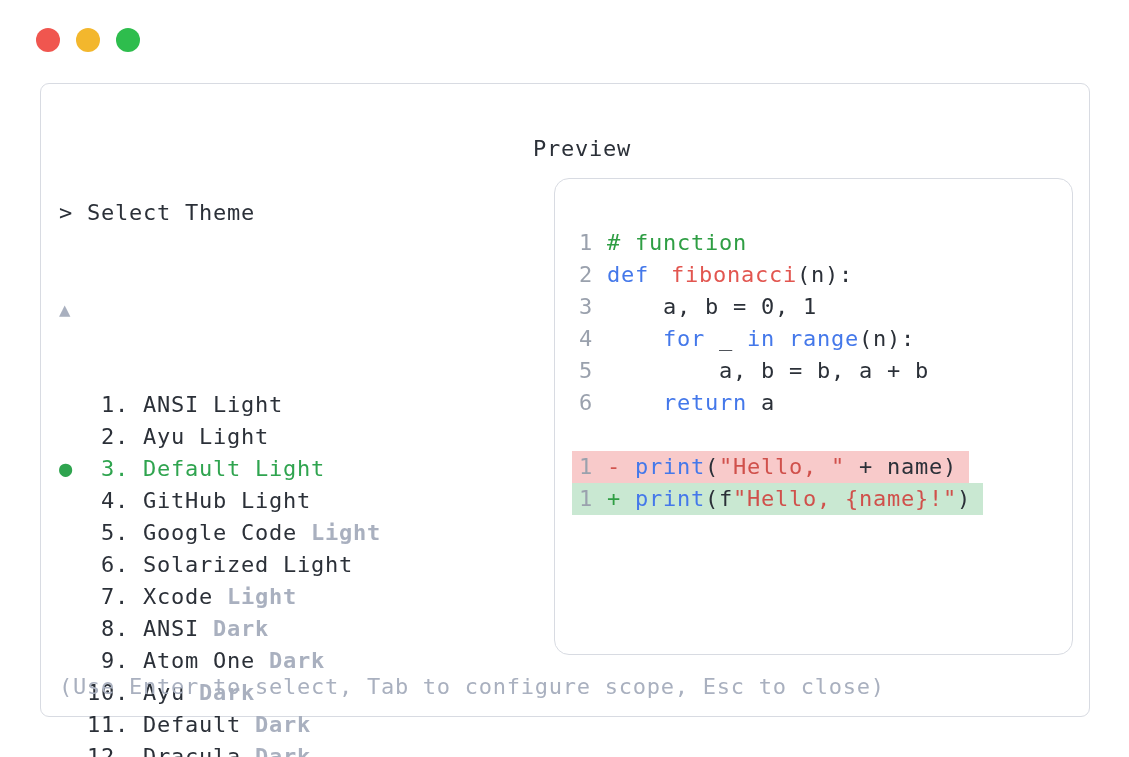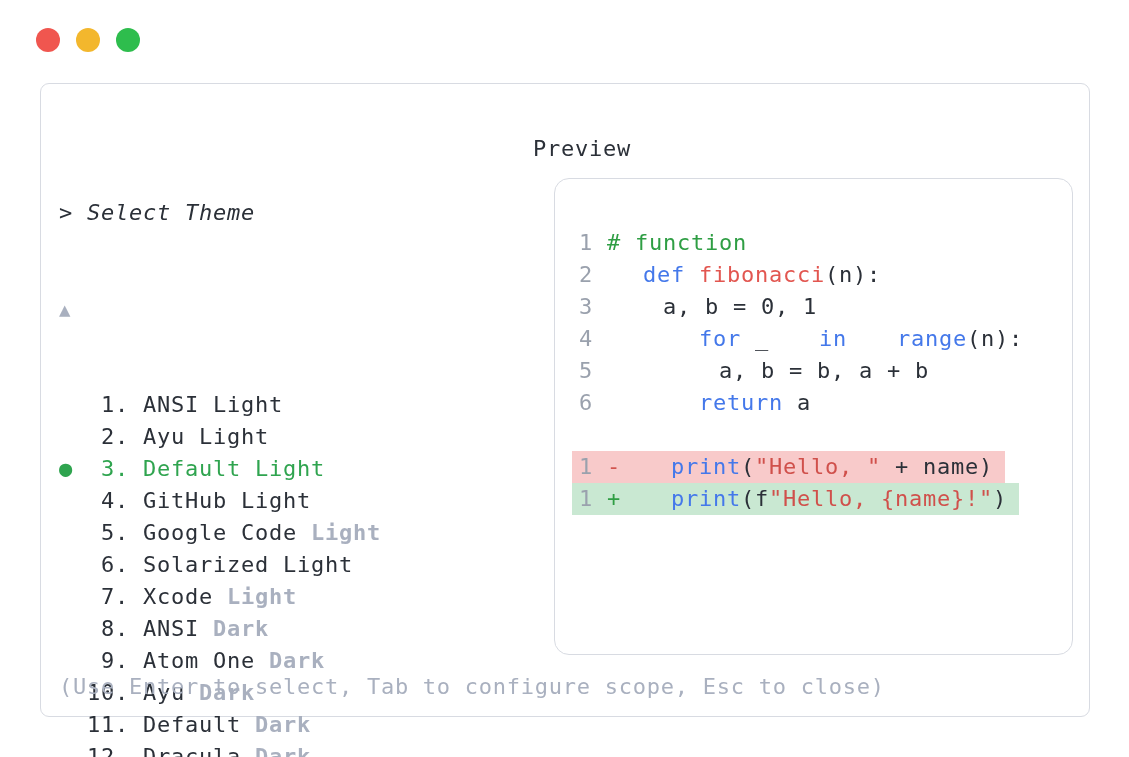--- a/index.html
+++ b/index.html
@@ -19,42 +19,42 @@
   .t-yel   { left:76px;  background:var(--traffic_yellow); }
   .t-grn   { left:116px; background:var(--traffic_green); }
 
   .panel {
     position:absolute; left:40px; top:83px; width:1050px; height:634px;
     border:1.5px solid var(--border); border-radius:9px; background:#ffffff;
   }
   .mono { font-size:22px; line-height:32px; letter-spacing:0.75px; white-space:pre; }
 
   .left-col { position:absolute; left:18px; top:49px; }
-  .prompt-row { color:var(--text_dark);font-style:italic; }
+  .prompt-row { color:var(--text_dark); }
   .scroll-ind { display:block; }
   .ind-up { color:var(--text_muted); font-size:19px; }
 
   .trow { white-space:pre; cursor:pointer; }
   .trow .t-marker { color:var(--accent_green); }
   .trow.selected .t-num, .trow.selected .t-label { color:var(--accent_green); }
   .t-muted { color:var(--text_muted);font-weight:bold; }
 
   .preview-title { position:absolute; left:492px; top:49px; }
   .preview-box {
     position:absolute; left:513px; top:94px; width:519px; height:477px;
     border:1.5px solid var(--border); border-radius:15px; background:#ffffff;
     overflow:hidden;
   }
   .code-area { position:absolute; left:24px; top:48px; }
   .crow { white-space:pre; min-height:32px; }
   .c-num { color:var(--line_number); }
 
   .tok-plain   { color:var(--text_dark); }
-  .tok-keyword { color:var(--code_keyword);margin-left:36px; }
-  .tok-func    { color:var(--code_function); }
+  .tok-keyword { color:var(--code_keyword); }
+  .tok-func    { color:var(--code_function);margin-left:8px; }
   .tok-string  { color:var(--code_string); }
   .tok-comment { color:var(--code_comment); }
   .tok-minus   { color:var(--diff_minus); }
   .tok-plus    { color:var(--diff_plus); }
 
   .diff-span { display:inline-block; margin-left:-7px; padding:0 12px 0 7px; }
   .diff-removed { background:var(--diff_removed_bg); }
   .diff-added   { background:var(--diff_added_bg); }
 
   .footer-hint { position:absolute; left:18px; top:561px; color:var(--text_muted);margin-top:26px; }

